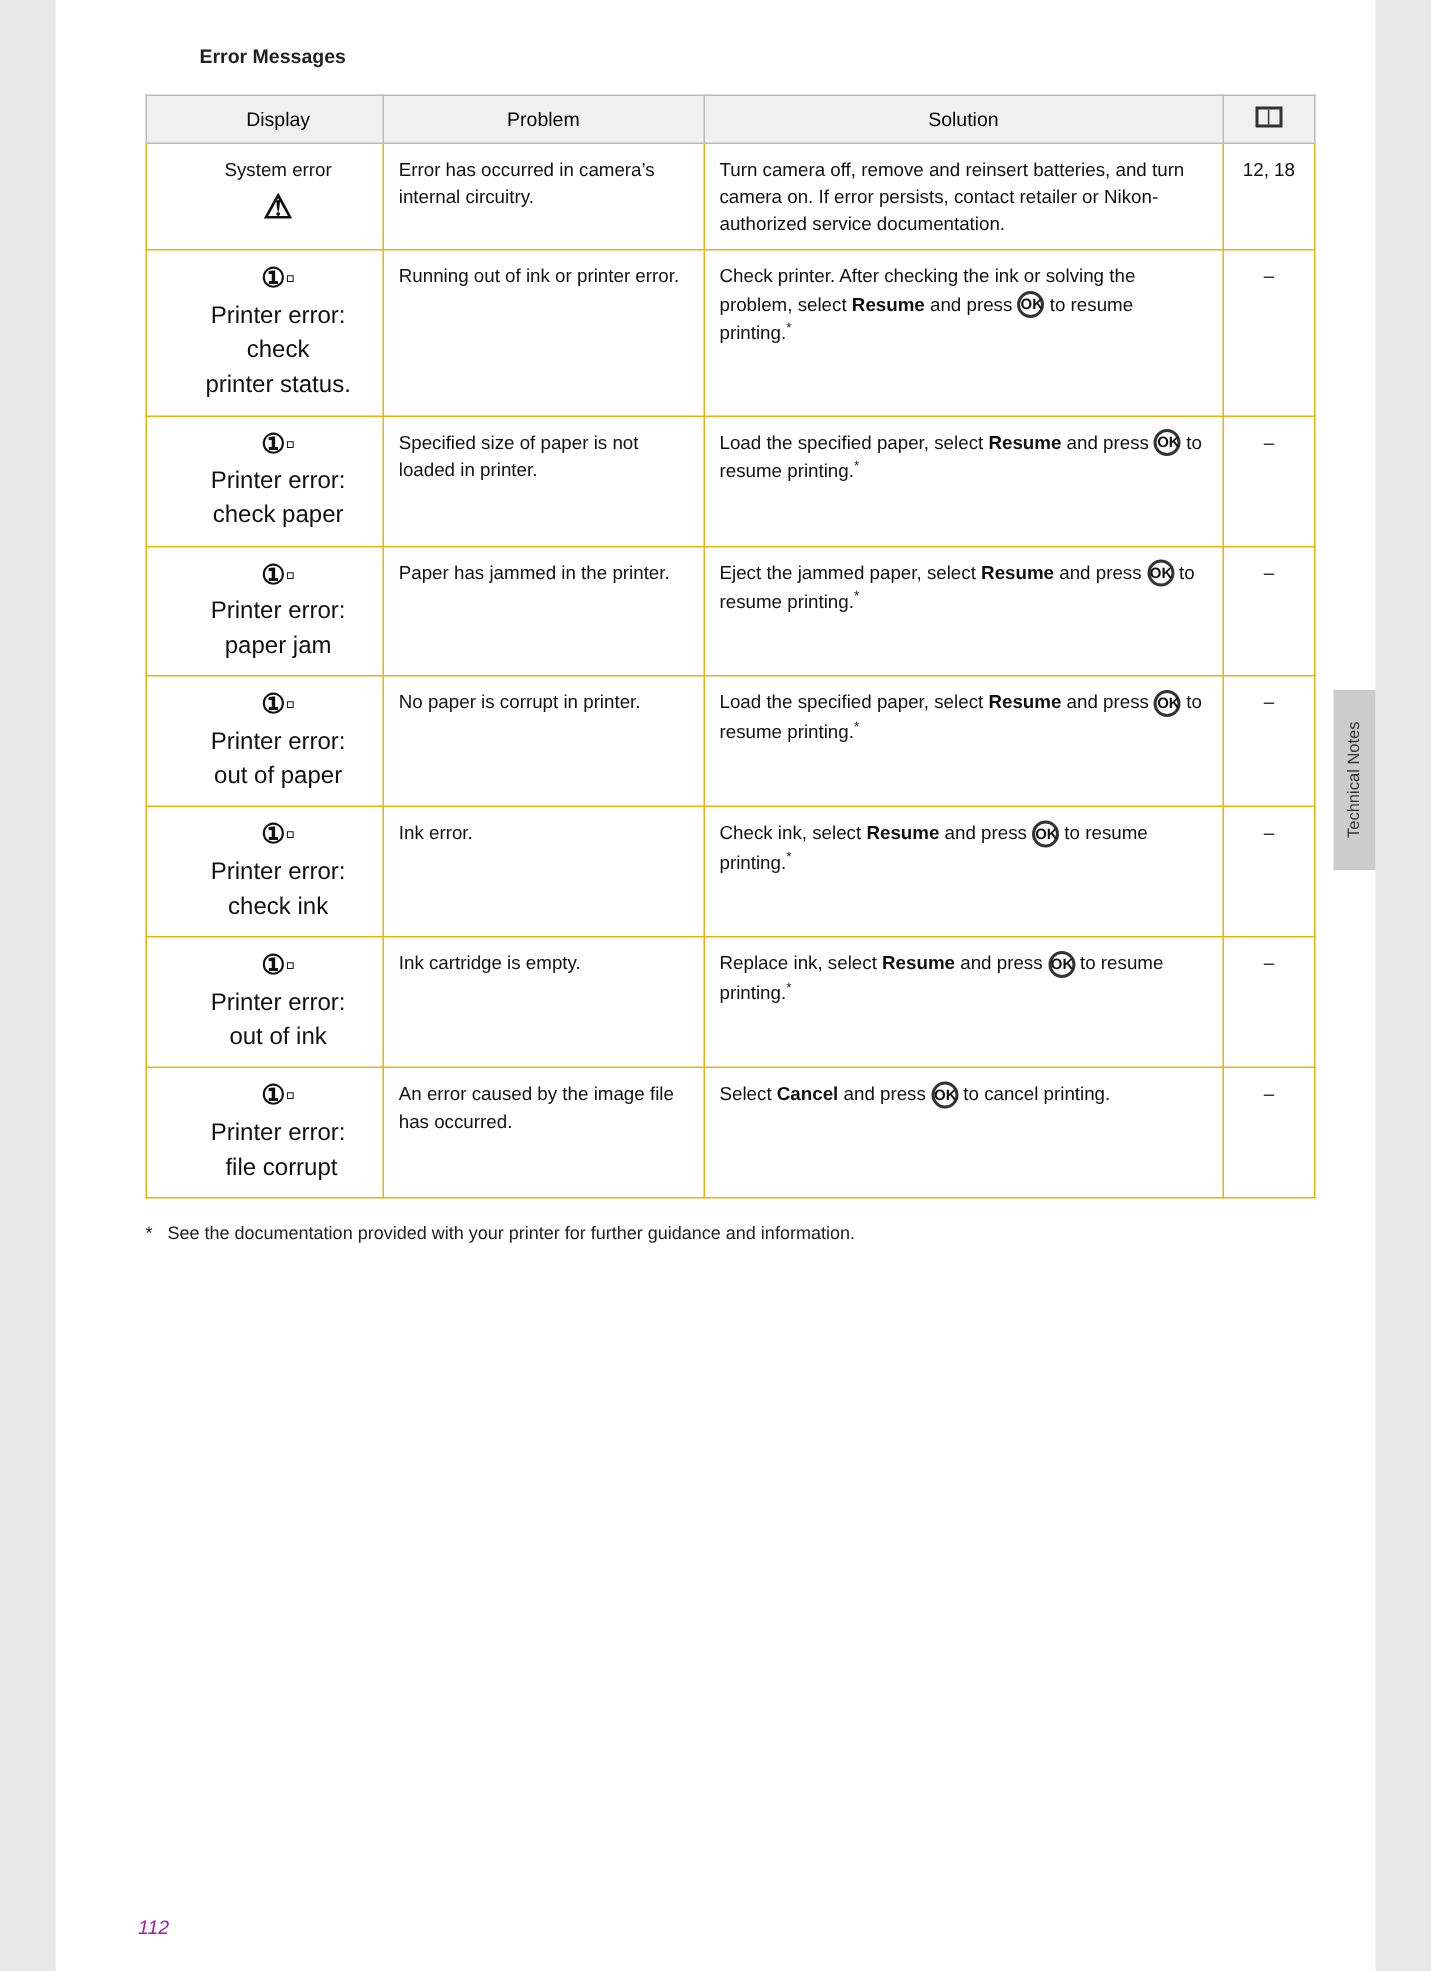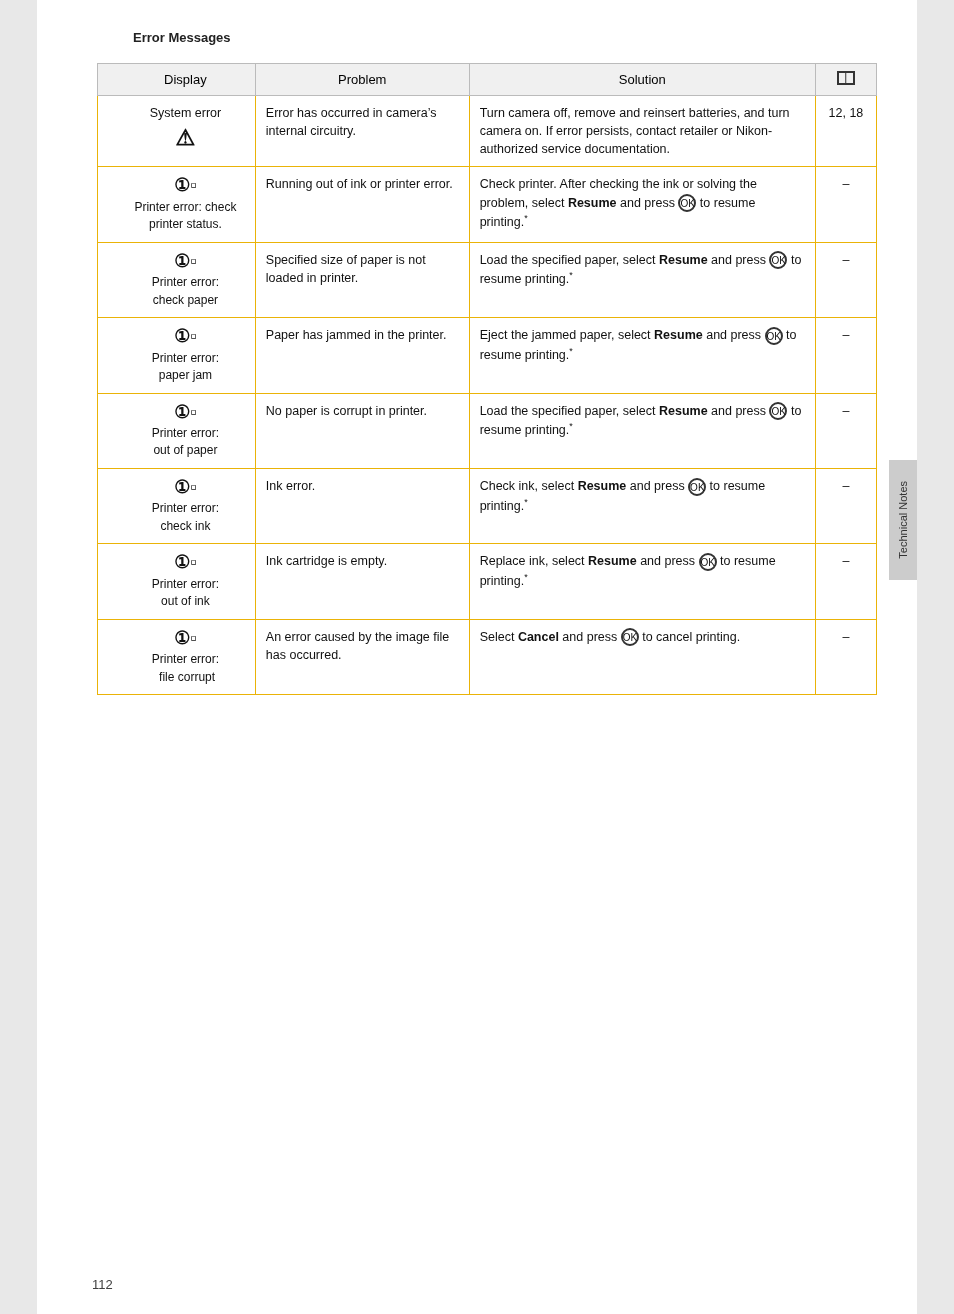--- a/index.html
+++ b/index.html
@@ -66,48 +66,49 @@
     .display-icon {
       font-size: 22px;
       font-weight: bold;
     }
     .printer-icons {
       font-size: 18px;
       font-weight: bold;
       line-height: 1.2;
     }
     .display-label {
-      font-size: 12px;
+      font-size: 16px;
       display: block;
       margin-top: 2px;
     }
     .ok-btn {
       display: inline-block;
       width: 18px;
       height: 18px;
       border-radius: 50%;
       border: 2px solid #333;
       text-align: center;
       line-height: 15px;
       font-size: 10px;
-      font-weight: normal;
+      font-weight: bold;
       vertical-align: middle;
     }
     .footnote {
       font-size: 12px;
       margin-top: 6px;
       color: #222;
       line-height: 1.5;
     }
     .page-number {
       position: absolute;
       bottom: 22px;
       left: 55px;
       font-size: 13px;
-      color: #404040;
+      color: #a21caf;
+      font-style: italic;
     }
     .sidebar-tab {
       position: absolute;
       right: 0;
       top: 460px;
       width: 28px;
       background: #ccc;
       height: 120px;
       display: flex;
       align-items: center;
@@ -268,20 +269,23 @@
         </td>
         <td class="col-solution">
           Select <strong>Cancel</strong> and press <span class="ok-btn">OK</span> to cancel printing.
         </td>
         <td class="col-ref">–</td>
       </tr>
 
     </tbody>
   </table>
 
+  <div class="footnote">
+    *&nbsp;&nbsp; See the documentation provided with your printer for further guidance and information.
+  </div>
 
   <div class="page-number">112</div>
 
   <div class="sidebar-tab">
     <span class="sidebar-tab-text">Technical Notes</span>
   </div>
 
 </div>
 
 </body></html>

